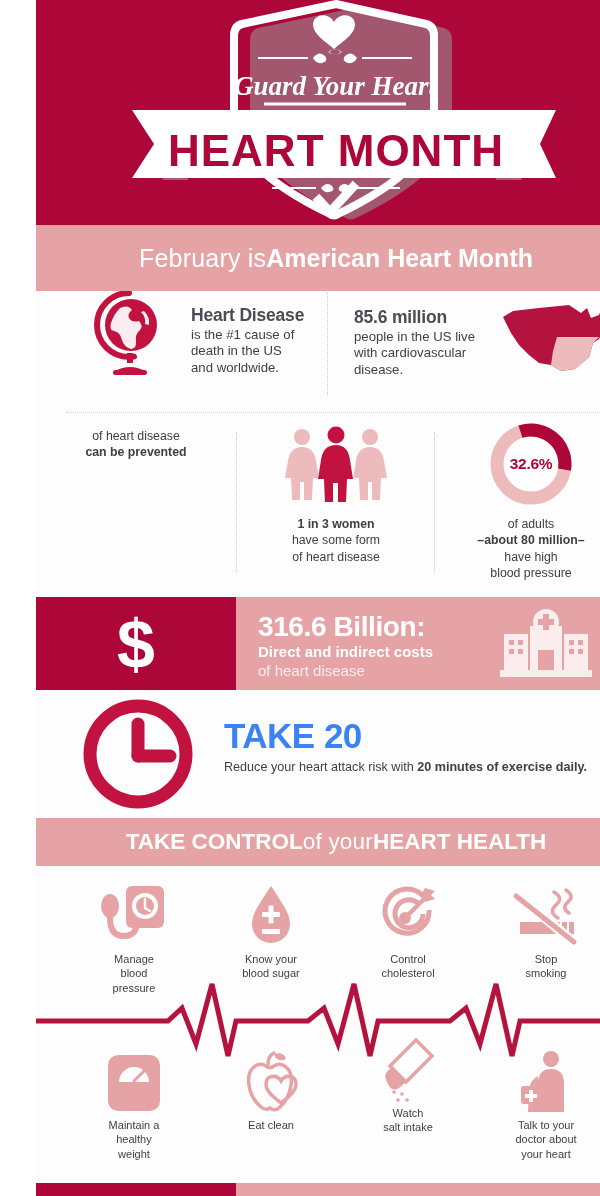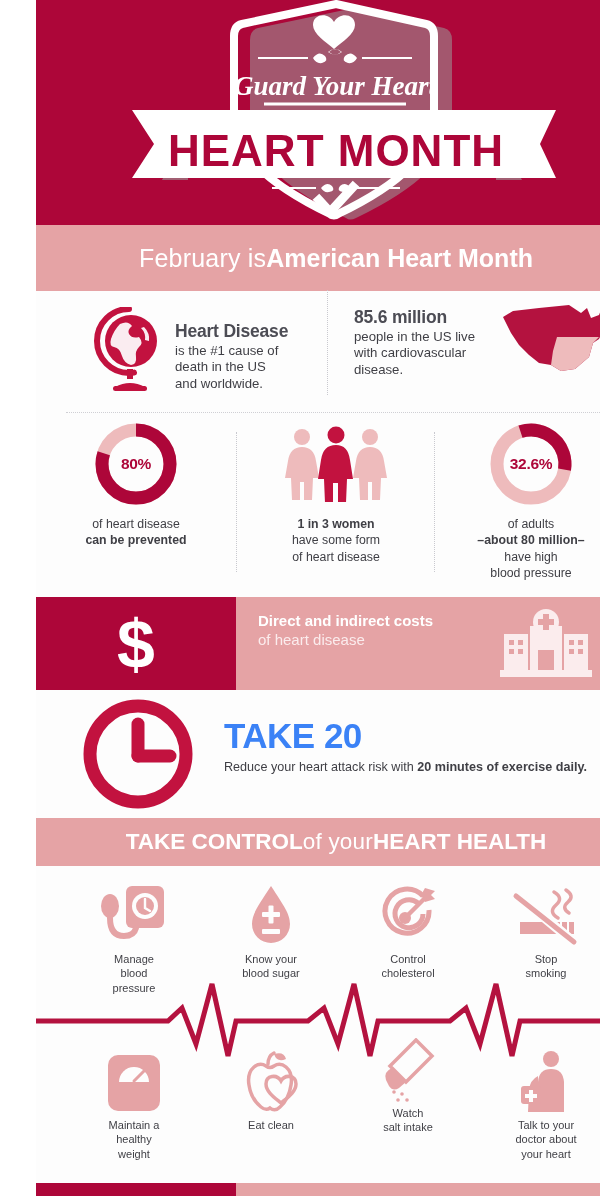--- a/index.html
+++ b/index.html
@@ -24,21 +24,21 @@
     background: #e5a3a5; color: #ffffff;
     display: flex; align-items: center; justify-content: center;
   }
   .band-pink .light { font-weight: 400; letter-spacing: .2px; }
   .band-pink .bold  { font-weight: 700; }
   #banner-feb { top: 225px; height: 66px; font-size: 25px; }
   #banner-control { top: 818px; height: 48px; font-size: 22.5px; }
 
   
   .row1 { position: absolute; left: 0; top: 275px; width: 600px; height: 135px; }
-  .r1-left  { position: absolute; left: 55px;  top: 32px; display: flex; gap: 12px; }
+  .r1-left  { position: absolute; left: 55px;  top: 16px; display: flex; gap: 28px; }
   .r1-right { position: absolute; left: 318px; top: 20px; display: flex; gap: 6px; }
   .stat-txt { font-size: 13.2px; color: #3f3f45; line-height: 1.22; padding-top: 14px; }
   .stat-txt .hl { display: block; font-size: 17.5px; color: #4c4c54; font-weight: 600;
                   letter-spacing: -.2px; margin-bottom: 1px; }
   .vdiv-dot {
     position: absolute; left: 291px; top: 290px; width: 0; height: 105px;
     border-left: 1px dotted #c9c9cf;
   }
   .hdiv-dot {
     position: absolute; left: 30px; width: 540px; height: 0;
@@ -169,27 +169,20 @@
         <path d="M62 38 L104 38 L98 44 L94 58 L80 70 L66 72 L56 66 L58 52 Z" fill="#eebbbc"></path>
       </svg>
     </div>
   </div>
   <div class="vdiv-dot"></div>
   <div class="hdiv-dot" style="top:412px"></div>
 
   <div class="row2">
 
     <div class="cell3 a">
-      <div class="donut-box">
-        <svg width="88" height="88" viewBox="0 0 88 88">
-          <circle cx="44" cy="44" r="34" fill="none" stroke="#eebbbc" stroke-width="13"></circle>
-          <circle cx="44" cy="44" r="34" fill="none" stroke="#ad0639" stroke-width="13" stroke-dasharray="170.9 213.6" transform="rotate(-90 44 44)"></circle>
-        </svg>
-        <div class="donut-lbl">80%</div>
-      </div>
       <div class="cap">
         <span>of heart disease</span><br>
         <b>can be prevented</b>
       </div>
     </div>
 
     <div class="cell3 b">
       <div style="height:88px;display:flex;align-items:center;justify-content:center">
         <svg width="108" height="76" viewBox="0 0 108 76">
           <g fill="#eebbbc">
@@ -230,20 +223,21 @@
     </div>
   </div>
   <div class="vdiv2" style="left:200px"></div>
   <div class="vdiv2" style="left:398px"></div>
 
   <div class="costbar">
     <div class="cost-left"></div>
     <div class="cost-right"></div>
     <div class="dollar">$</div>
     <div class="cost-txt">
+      <div class="big">316.6 Billion:</div>
       <div class="mid">Direct and indirect costs</div>
       <div class="thin">of heart disease</div>
     </div>
     <svg width="96" height="74" viewBox="0 0 96 74" style="position:absolute;left:462px;top:11px">
       <rect x="6" y="26" width="24" height="36" fill="#fbeced"></rect>
       <rect x="66" y="26" width="24" height="36" fill="#fbeced"></rect>
       <rect x="32" y="18" width="32" height="44" fill="#fbeced"></rect>
       <circle cx="48" cy="14" r="13" fill="#fbeced"></circle>
       <path d="M45 6 h6 v5 h5 v6 h-5 v5 h-6 v-5 h-5 v-6 h5 z" fill="#e5a3a5"></path>
       <g fill="#e5a3a5">

